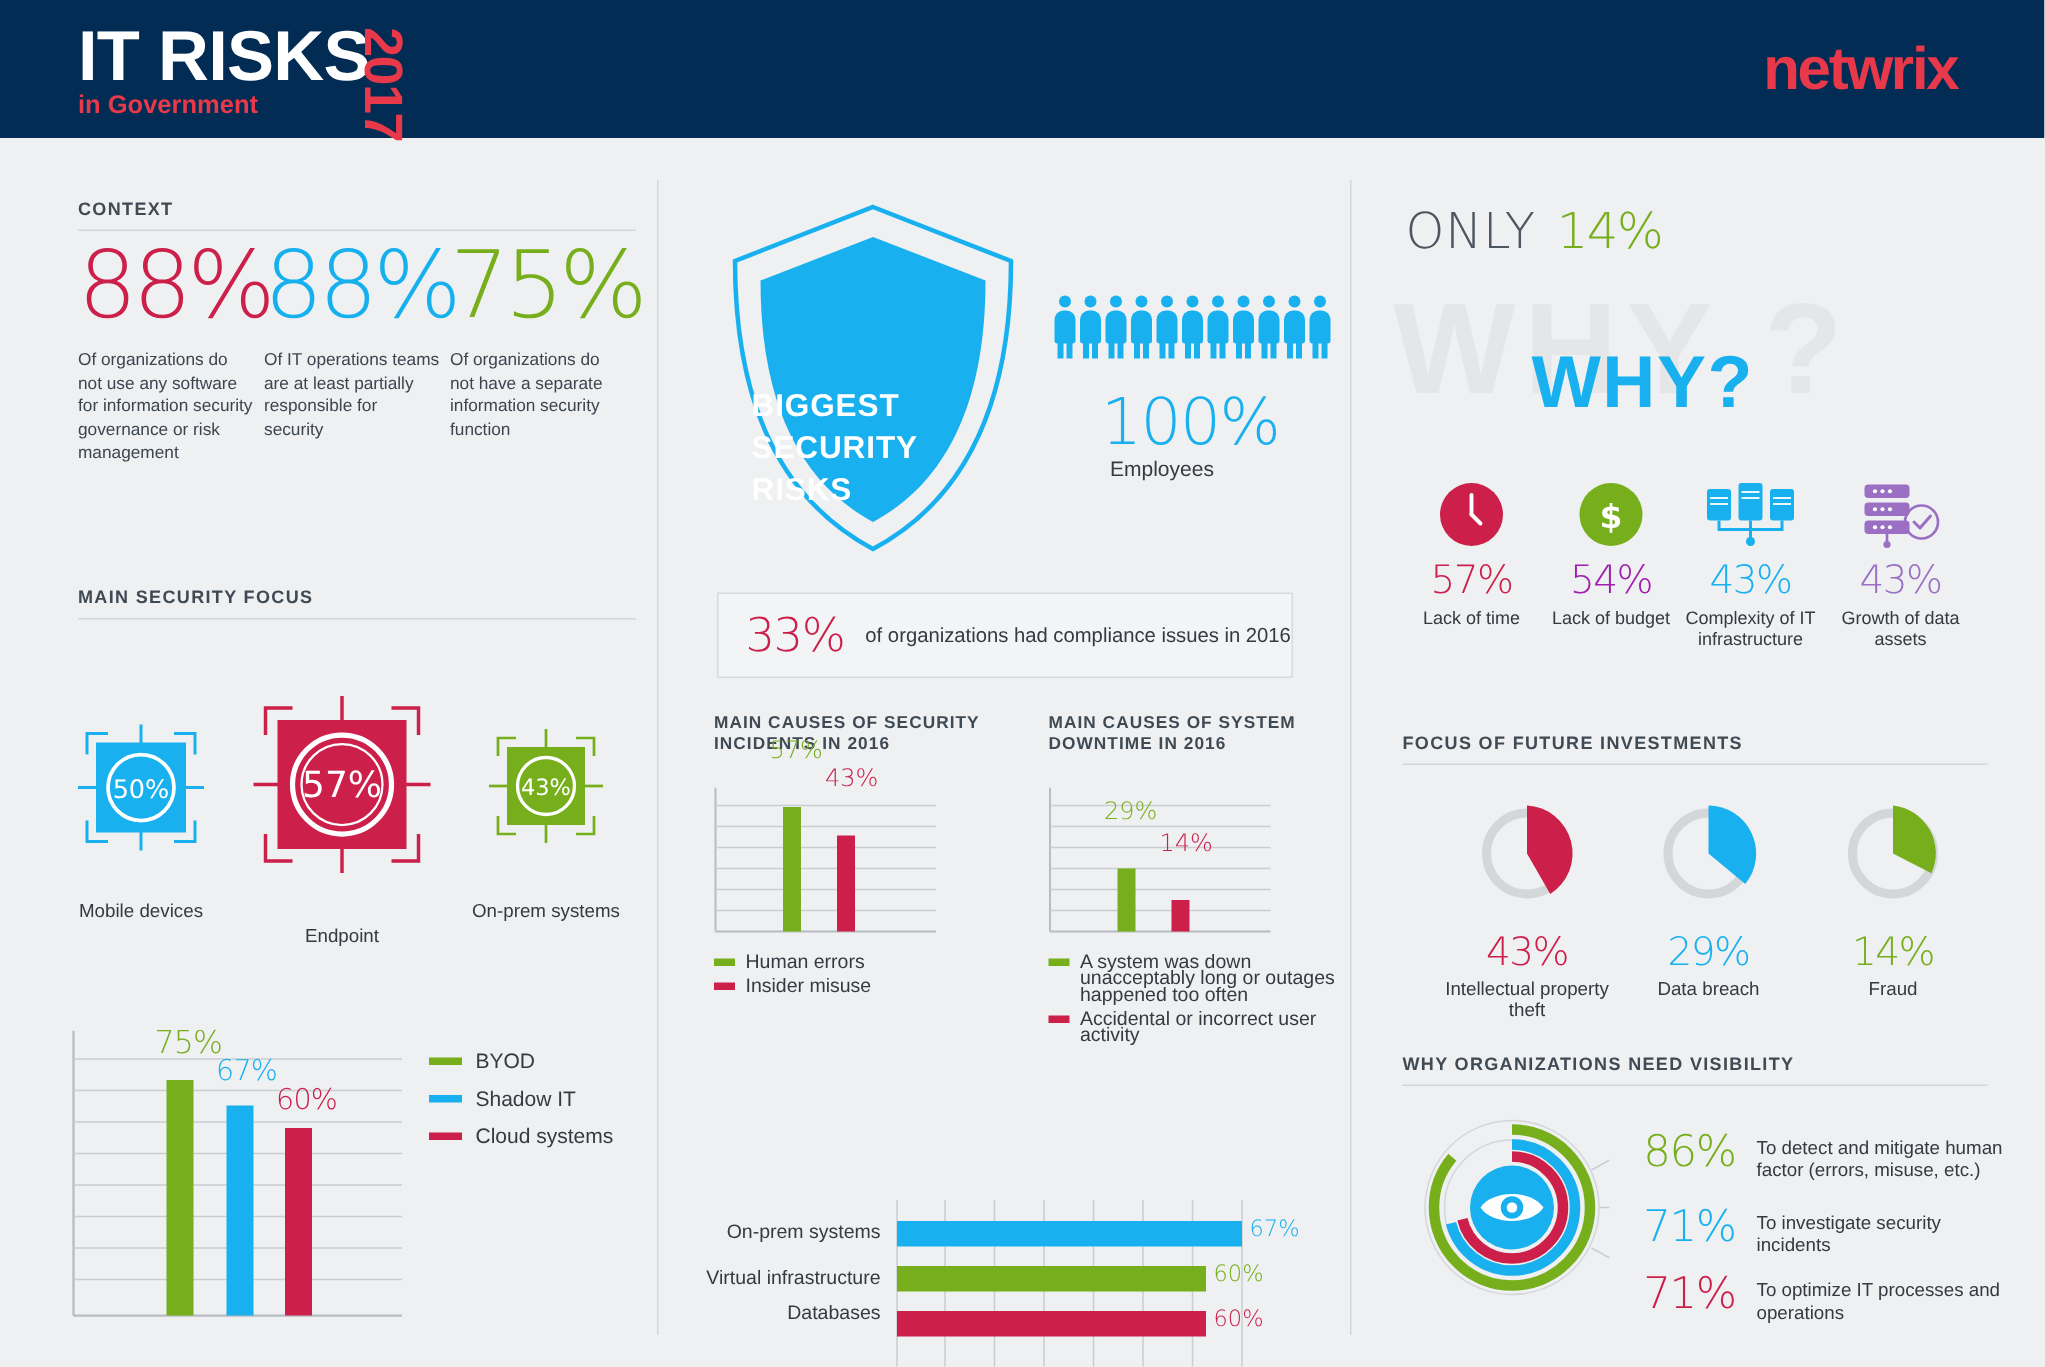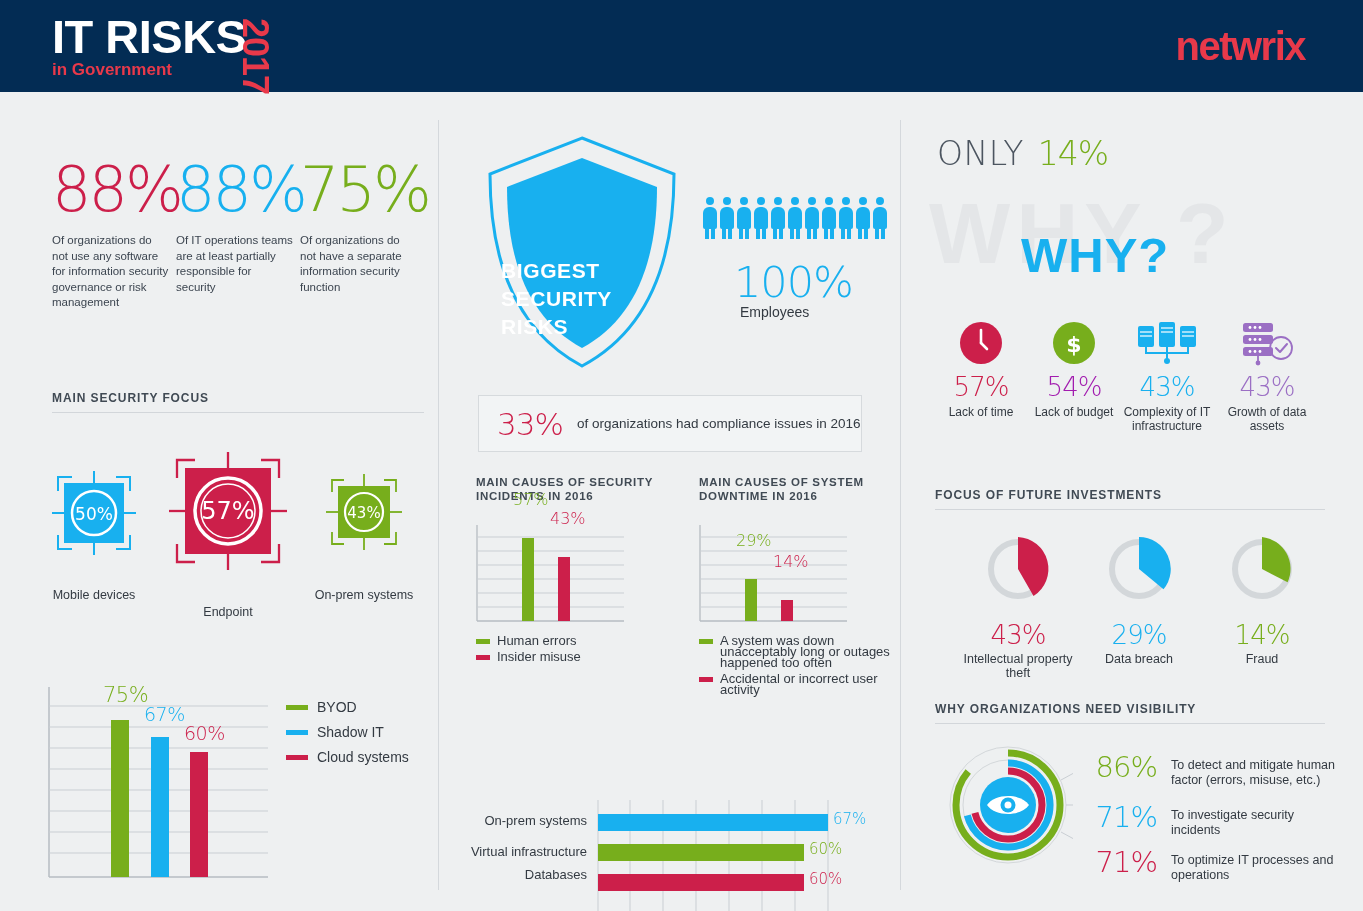--- a/index.html
+++ b/index.html
@@ -106,20 +106,24 @@
     <div class="title-year">2017</div>
   </div>
   <div class="logo">netwrix</div>
 </div>
 
 <div class="vdiv vdiv1"></div>
 <div class="vdiv vdiv2"></div>
 
 <div class="col col-left">
 
+  <div style="position:absolute;left:52px;top:40px;width:372px;">
+    <div class="sec-title">CONTEXT</div>
+    <div class="sec-rule"></div>
+  </div>
 
   <div class="big-stats">
     <div class="bs-row">
       <div class="bs-cell">
         <div class="bs-num red">88%</div>
         <div class="bs-txt">Of organizations do not use any software for information security governance or risk management</div>
       </div>
       <div class="bs-cell">
         <div class="bs-num blue">88%</div>
         <div class="bs-txt">Of IT operations teams are at least partially responsible for security</div>
@@ -129,21 +133,21 @@
         <div class="bs-txt">Of organizations do not have a separate information security function</div>
       </div>
     </div>
   </div>
 
   <div style="position:absolute;left:52px;top:299px;width:372px;">
     <div class="sec-title">MAIN SECURITY FOCUS</div>
     <div class="sec-rule"></div>
   </div>
 
-  <div style="position:absolute;left:0;top:336px;width:502px;height:160px;">
+  <div style="position:absolute;left:0;top:348px;width:502px;height:160px;">
 
     <svg width="110" height="110" style="position:absolute;left:42px;top:33px;">
       <rect x="22" y="22" width="60" height="60" fill="#18b0ef"></rect>
       <g stroke="#18b0ef" stroke-width="2" fill="none">
         <path d="M16 30 L16 16 L30 16"></path>
           <path d="M74 16 L88 16 L88 30"></path>
         <path d="M88 74 L88 88 L74 88"></path>
           <path d="M30 88 L16 88 L16 74"></path>
         <line x1="52" y1="10" x2="52" y2="24"></line>
           <line x1="52" y1="80" x2="52" y2="94"></line>

